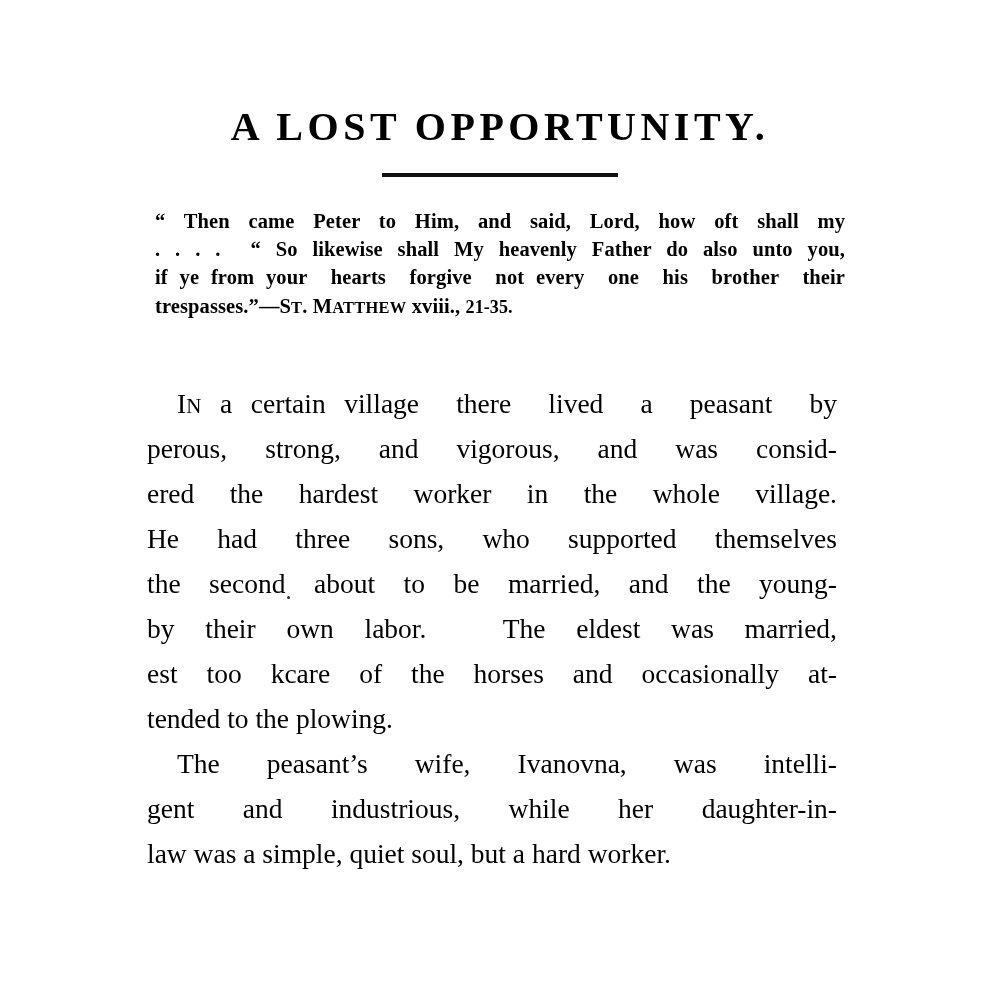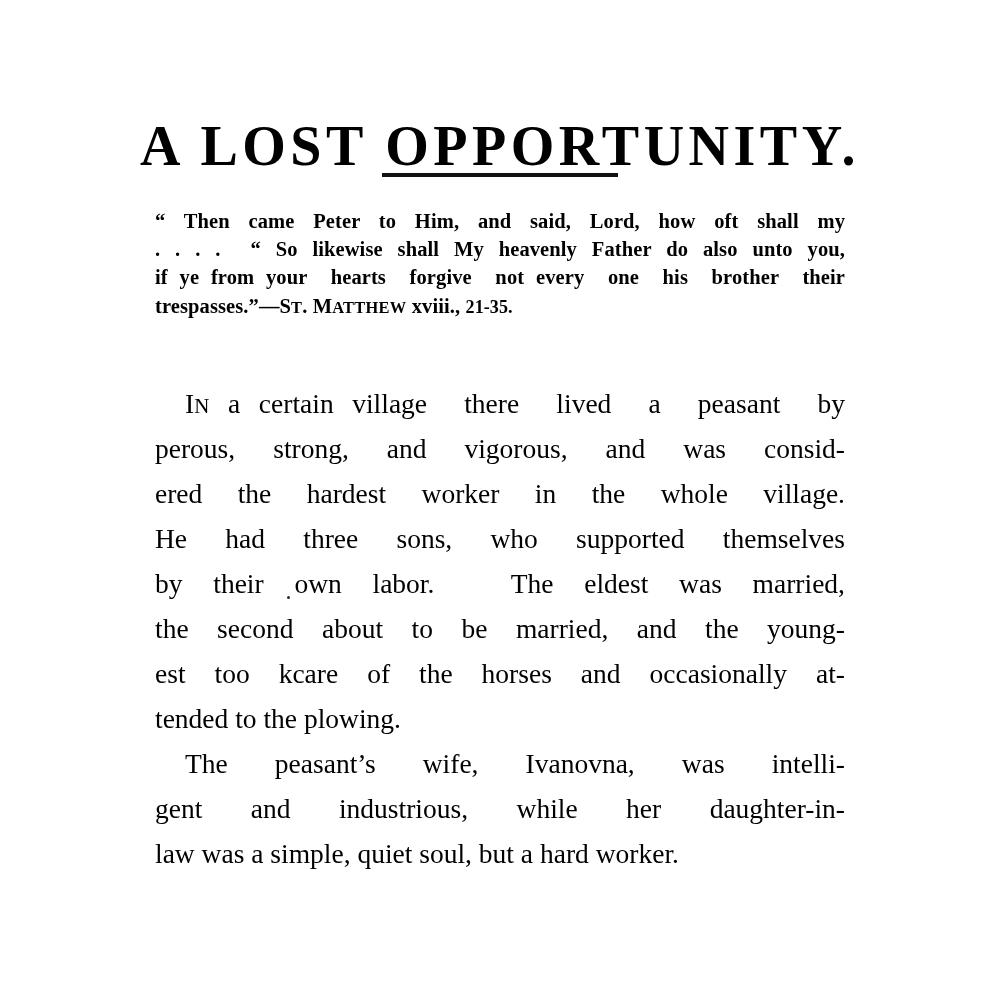--- a/index.html
+++ b/index.html
@@ -23,21 +23,21 @@
     background: #ffffff;
   }
 
   
   .title {
     position: absolute;
     left: 0;
     top: 80px;
     width: 1000px;
     text-align: center;
-    font-size: 56px;
+    font-size: 40px;
     font-weight: 700;
     letter-spacing: 4.5px;
     line-height: 1;
     white-space: pre;
   }
 
   
   .rule {
     position: absolute;
     left: 382px;
@@ -76,21 +76,21 @@
     font-size: 0.80em;
     letter-spacing: 0.3px;
   }
   .oldstyle {
     font-size: 0.88em;
   }
 
   
   .body-block {
     position: absolute;
-    left: 155px;
+    left: 147px;
     top: 381px;
     width: 690px;
     font-size: 27.5px;
     line-height: 45px;
   }
   .ln {
     display: block;
     white-space: pre;
     text-align: justify;
     text-align-last: justify;
@@ -134,22 +134,22 @@
     <span class="epi-line">if ye from your  hearts  forgive  not every  one  his  brother  their</span>
     <span class="epi-line last"><span>trespasses.”—</span><span>S</span><span class="smallcaps">T</span><span>. </span><span>M</span><span class="smallcaps">ATTHEW</span><span> xviii., </span><span class="oldstyle">21-35.</span></span>
   </div>
 
   <div class="body-block">
 
     <span class="ln indent"><span>I</span><span class="sc-n">N</span><span> a certain village  there  lived  a  peasant  by</span></span>
     <span class="ln">perous,  strong,  and  vigorous,  and  was  consid-</span>
     <span class="ln">ered  the  hardest  worker  in  the  whole  village.</span>
     <span class="ln">He  had  three  sons,  who  supported  themselves</span>
+    <span class="ln">the  second  about  to  be  married,  and  the  young-</span>
     <span class="ln">by  their  own  labor.     The  eldest  was  married,</span>
-    <span class="ln">the  second  about  to  be  married,  and  the  young-</span>
     <span class="ln">est  too  kcare  of  the  horses  and  occasionally  at-</span>
     <span class="ln ragged">tended to the plowing.</span>
 
     <span class="ln indent">The  peasant’s  wife,  Ivanovna,  was  intelli-</span>
     <span class="ln">gent  and  industrious,  while  her  daughter-in-</span>
     <span class="ln ragged">law was a simple, quiet soul, but a hard worker.</span>
 
   </div>
 
   <div class="speck"></div>

